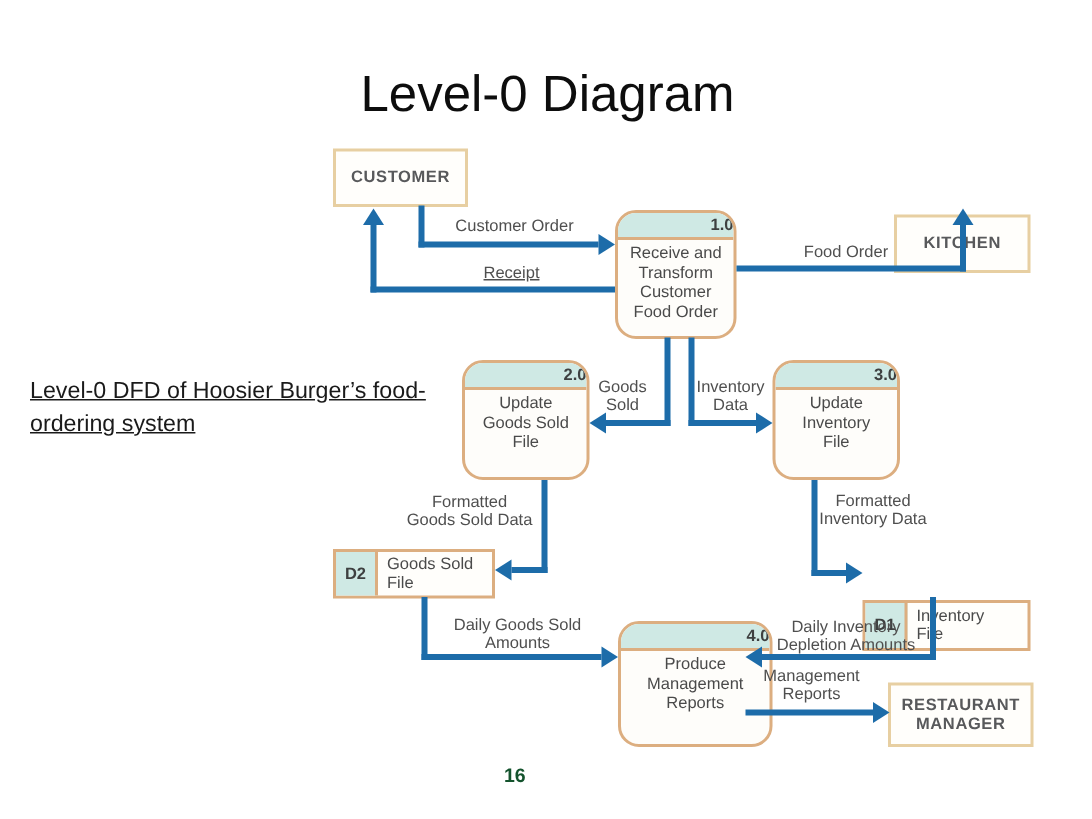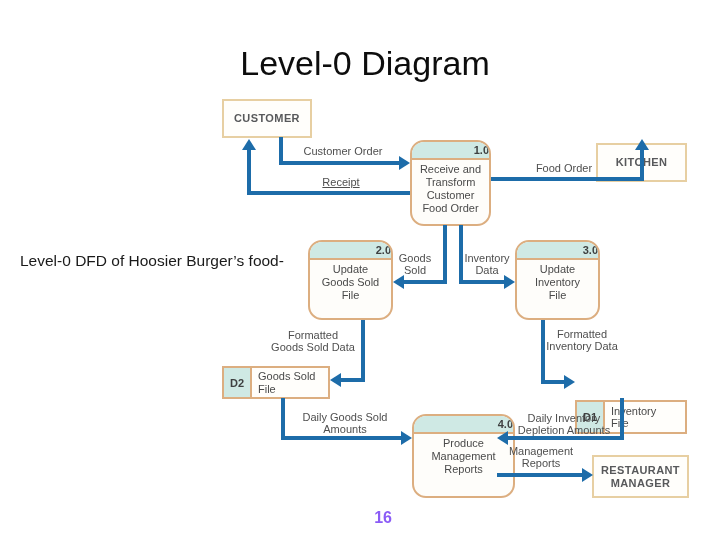--- a/index.html
+++ b/index.html
@@ -1,23 +1,23 @@
 <!DOCTYPE html>
 <html><head>
 <meta charset="utf-8">
 <style>
   html,body{margin:0;padding:0;background:#fff;}
   .slide{position:relative;width:728px;height:546px;background:#fff;overflow:hidden;
          font-family:"Liberation Sans", sans-serif;}
   .title{position:absolute;left:120px;top:44px;width:490px;text-align:center;
          font-size:34px;color:#0d0d0d;letter-spacing:0px;}
   .caption{position:absolute;left:20px;top:250px;width:300px;font-size:15.5px;
-           line-height:22px;color:#1a1a1a;}
-  .pagenum{position:absolute;left:336px;top:509px;width:56px;text-align:right;
-           font-weight:bold;font-size:16px;color:#8b5cf6;}
+           line-height:22px;color:#1a1a1a;text-decoration:underline;}
+  .pagenum{position:absolute;left:336px;top:509px;width:56px;text-align:left;
+           font-weight:bold;font-size:13px;color:#14532d;}
 
   
   .entity{position:absolute;background:#fffefb;border:2px solid var(--tan-light);
           display:flex;align-items:center;justify-content:center;text-align:center;
           font-size:11px;font-weight:bold;color:#58595b;letter-spacing:.4px;
           line-height:13px;white-space:pre-line;box-sizing:border-box;}
 
   
   .process{position:absolute;border:2px solid var(--tan);border-radius:14px;
            background:#fefdfa;overflow:hidden;box-sizing:border-box;}
@@ -49,20 +49,21 @@
 </style>
 </head>
 <body>
 
 <div class="slide" style="--blue: #1d6ca9; --teal: #cfe9e4; --tan: #dcae80; --tan-light: #e7cfa2;">
 
   <div class="title">Level-0 Diagram</div>
 
   <div class="caption">
     <div>Level-0 DFD of Hoosier Burger’s food-</div>
+    <div>ordering system</div>
   </div>
 
   
   <div class="entity" style="left:222px;top:99px;width:90px;height:39px;">CUSTOMER</div>
   <div class="entity" style="left:596px;top:99px;width:91px;height:39px;margin-top:44px;">KITCHEN</div>
   <div class="entity" style="left:592px;top:455px;width:97px;height:43px;">RESTAURANT
 MANAGER</div>
 
   
   <div class="process" style="left:410px;top:140px;width:81px;height:86px;">

